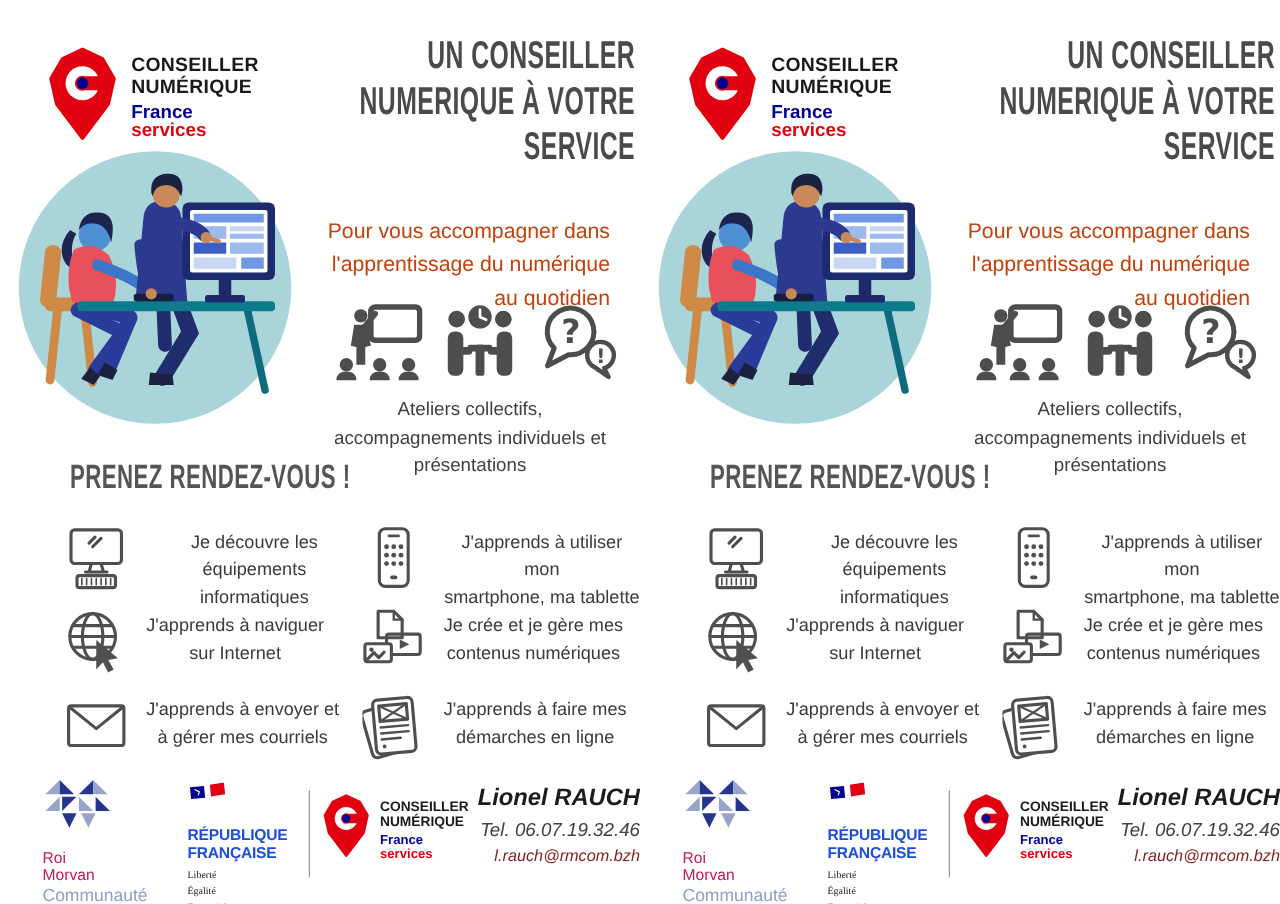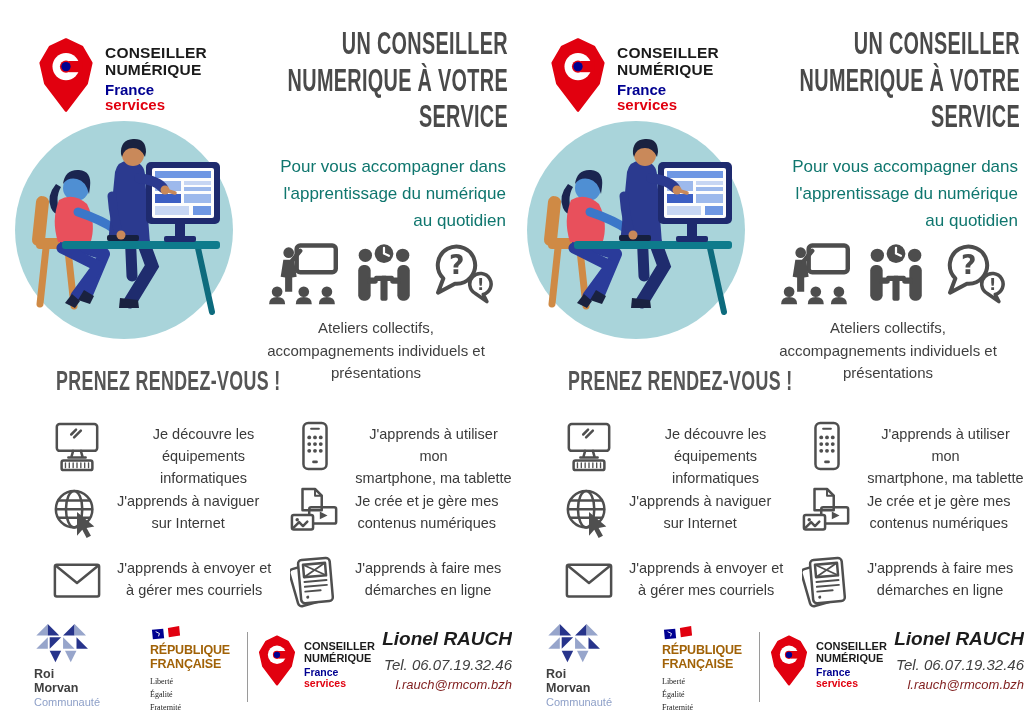--- a/index.html
+++ b/index.html
@@ -12,48 +12,48 @@
   .pin-lg{width:56px;height:78px;}
   .brand-text{margin-left:11px;padding-top:8px;}
   .brand-name{font-size:15.5px;font-weight:700;color:#1a1a1a;line-height:1.12;white-space:pre-line;letter-spacing:.2px;}
   .brand-fr{font-size:15px;font-weight:700;color:#000091;margin-top:3px;line-height:1.05;}
   .brand-sv{font-size:15px;font-weight:700;color:#e1000f;line-height:1.05;}
 
   
   .title{position:absolute;top:26px;right:4px;margin:0;width:380px;font-size:31px;line-height:1.18;
          font-weight:700;color:#4a4a4a;text-align:right;white-space:pre-line;
          transform:scaleX(.64);transform-origin:100% 0;letter-spacing:.5px;}
-  .subtitle{position:absolute;top:153px;right:6px;margin:0;width:300px;font-size:17px;line-height:1.6;
-            color:#0f766e;text-align:right;white-space:pre-line;}
+  .subtitle{position:absolute;top:153px;right:6px;margin:18px;width:300px;font-size:17px;line-height:1.6;
+            color:#c2410c;text-align:right;white-space:pre-line;}
 
   .illustration{position:absolute;left:12px;top:118px;width:224px;height:224px;}
 
   .top-icons{position:absolute;left:266px;top:242px;display:flex;gap:14px;align-items:flex-end;}
 
   .caption{position:absolute;top:317px;right:6px;margin:0;width:260px;font-size:15px;line-height:1.5;
            color:#3f3f3f;text-align:center;white-space:pre-line;}
 
   .cta{position:absolute;left:56px;top:366px;margin:0;font-size:27px;font-weight:700;color:#555;
        white-space:nowrap;transform:scaleX(.66);transform-origin:0 0;letter-spacing:.5px;}
 
   .grid{position:absolute;left:52px;top:420px;width:460px;display:grid;
         grid-template-columns:238px 222px;grid-auto-rows:67px;}
   .item{display:flex;gap:15px;align-items:flex-start;text-align:center;}
   .item svg{width:50px;height:54px;flex:0 0 50px;}
   .item-text{margin:0;padding-top:4px;font-size:14.5px;line-height:1.5;color:#3a3a3a;white-space:pre-line;}
 
   
   .community{position:absolute;left:34px;top:622px;}
   .tri-icon{width:62px;height:44px;display:block;}
-  .community-name{font-size:12.5px;font-weight:700;color:#404040;line-height:1.12;margin-top:1px;white-space:pre-line;}
-  .community-suffix{font-size:11px;color:#8ea0c8;margin-top:1px;}
+  .community-name{font-size:12.5px;font-weight:400;color:#be185d;line-height:1.12;margin-top:13px;white-space:pre-line;}
+  .community-suffix{font-size:14px;color:#8ea0c8;margin-top:1px;}
 
   .republique{position:absolute;left:150px;top:626px;}
   .flag-icon{width:32px;height:15px;display:block;}
-  .rf-name{font-size:12.5px;font-weight:700;color:#a16207;line-height:1.12;margin-top:2px;white-space:pre-line;letter-spacing:-.2px;}
+  .rf-name{font-size:12.5px;font-weight:700;color:#1d4ed8;line-height:1.12;margin-top:20px;white-space:pre-line;letter-spacing:-.2px;}
   .rf-motto{font-family:"Liberation Serif",serif;font-size:8px;color:#222;line-height:1.6;margin-top:5px;white-space:pre-line;}
 
   .footer-divider{position:absolute;left:247px;top:632px;width:1px;height:70px;background:#9a9a9a;}
 
   .footer-brand{position:absolute;left:258px;top:634px;display:flex;align-items:flex-start;}
   .pin-sm{width:38px;height:53px;}
   .fb-text{margin-left:8px;padding-top:6px;}
   .fb-name{font-size:11px;font-weight:700;color:#1a1a1a;line-height:1.12;white-space:pre-line;}
   .fb-fr{font-size:10.5px;font-weight:700;color:#000091;margin-top:2px;line-height:1.05;}
   .fb-sv{font-size:10.5px;font-weight:700;color:#e1000f;line-height:1.05;}

